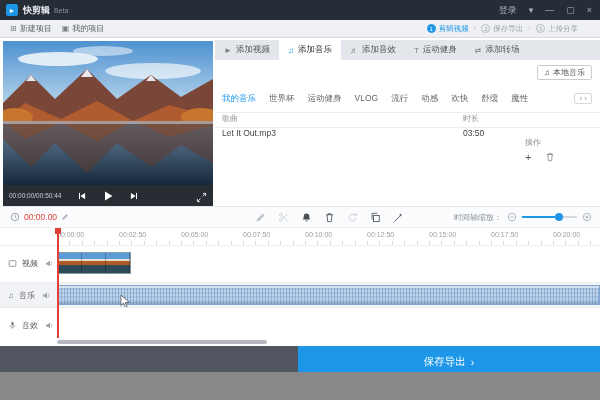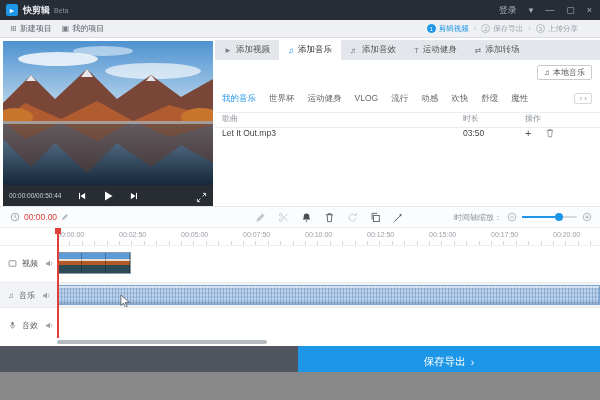--- a/index.html
+++ b/index.html
@@ -46,21 +46,21 @@
   .cats{position:absolute;left:7px;top:33px;display:flex;gap:13px;font-size:8.5px;color:#666;}
   .cat{cursor:pointer;white-space:nowrap;}
   .cat.active{color:#1d96e8;}
   .pager{position:absolute;right:8px;top:33px;border:1px solid #d5d8db;border-radius:2px;font-size:8px;color:#999;padding:0 4px;height:11px;line-height:10px;cursor:pointer;}
   .songtable{position:absolute;left:0;top:52px;width:100%;}
   .srow{display:flex;align-items:flex-start;height:18px;font-size:8px;}
   .srow.head{color:#8a9097;border-top:1px solid #ecedef;border-bottom:1px solid #ecedef;height:16px;}
   .srow.item{color:#444;font-size:8.5px;height:22px;cursor:default;}
   .c-song{flex:0 0 248px;padding-left:7px;}
   .c-dur{flex:0 0 62px;}
-  .c-act{flex:1;display:flex;align-items:center;gap:14px;}
+  .c-act{flex:1;display:flex;align-items:center;gap:14px;margin-top:24px;}
   .act-ic{color:#666;cursor:pointer;display:flex;align-items:center;}
   .plus{font-size:11px;line-height:10px;color:#555;}
 
   
   .tl-toolbar{position:absolute;left:0;top:206px;width:600px;height:22px;background:#fbfcfd;border-top:1px solid #e4e6e9;border-bottom:1px solid #eceef0;display:flex;align-items:center;}
   .tl-time{display:flex;align-items:center;gap:4px;margin-left:10px;}
   .tl-time .clk{color:#8a9097;display:flex;}
   .tl-time .val{font-size:8.5px;color:#e04038;}
   .tl-time .pen{color:#b6bac0;display:flex;}
   .tl-icons{position:absolute;left:255px;display:flex;align-items:center;gap:12px;}

